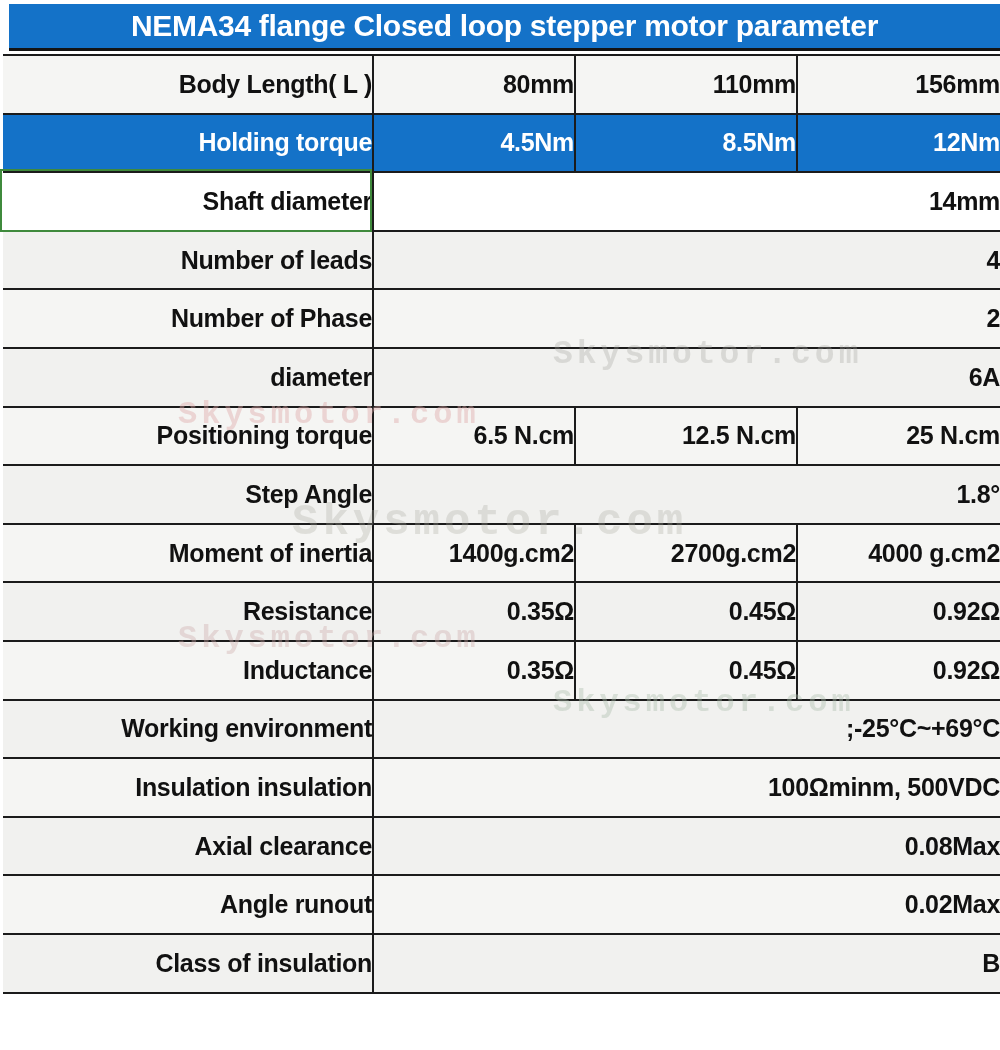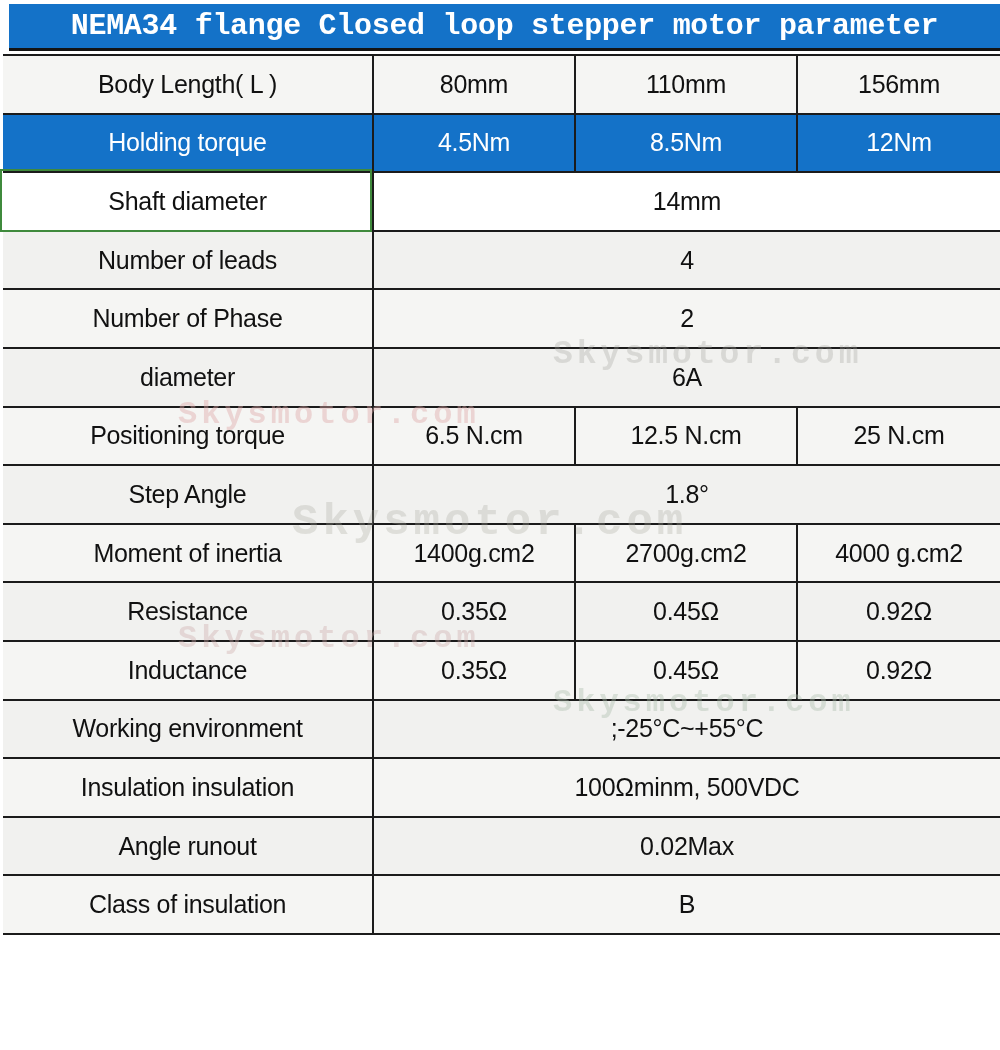--- a/index.html
+++ b/index.html
@@ -26,40 +26,39 @@
     align-items: center;
     justify-content: center;
     box-sizing: border-box;
   }
   .title-bar span {
     color: #ffffff;
     font-size: 30px;
     font-weight: bold;
     letter-spacing: -0.3px;
     white-space: nowrap;
-    font-family: Liberation Mono, monospace;
   }
   table.spec {
     position: absolute;
     top: 54px;
     left: 3px;
     width: 997px;
     border-collapse: collapse;
     table-layout: fixed;
   }
   table.spec td {
     border-top: 2px solid #1b1b1b;
     border-bottom: 2px solid #1b1b1b;
     border-left: 2px solid #1b1b1b;
     border-right: 0;
     height: 58.6px;
-    text-align: center;
+    text-align: right;
     vertical-align: middle;
     font-size: 25px;
-    font-weight: normal;
+    font-weight: bold;
     color: #111111;
     letter-spacing: -0.3px;
     padding: 0;
     background: #f1f1ef;
     box-sizing: border-box;
   }
   table.spec td.label {
     border-left: 0;
   }
   table.spec tr:nth-child(odd) td {
@@ -157,25 +156,29 @@
         <td>0.92Ω</td>
       </tr>
       <tr>
         <td class="label">Inductance</td>
         <td>0.35Ω</td>
         <td>0.45Ω</td>
         <td>0.92Ω</td>
       </tr>
       <tr>
         <td class="label">Working environment</td>
-        <td colspan="3">;-25°C~+55°C</td>
+        <td colspan="3">;-25°C~+69°C</td>
       </tr>
       <tr>
         <td class="label">Insulation insulation</td>
         <td colspan="3">100Ωminm, 500VDC</td>
+      </tr>
+      <tr>
+        <td class="label">Axial clearance</td>
+        <td colspan="3">0.08Max</td>
       </tr>
       <tr>
         <td class="label">Angle runout</td>
         <td colspan="3">0.02Max</td>
       </tr>
       <tr>
         <td class="label">Class of insulation</td>
         <td colspan="3">B</td>
       </tr>
     </tbody>

